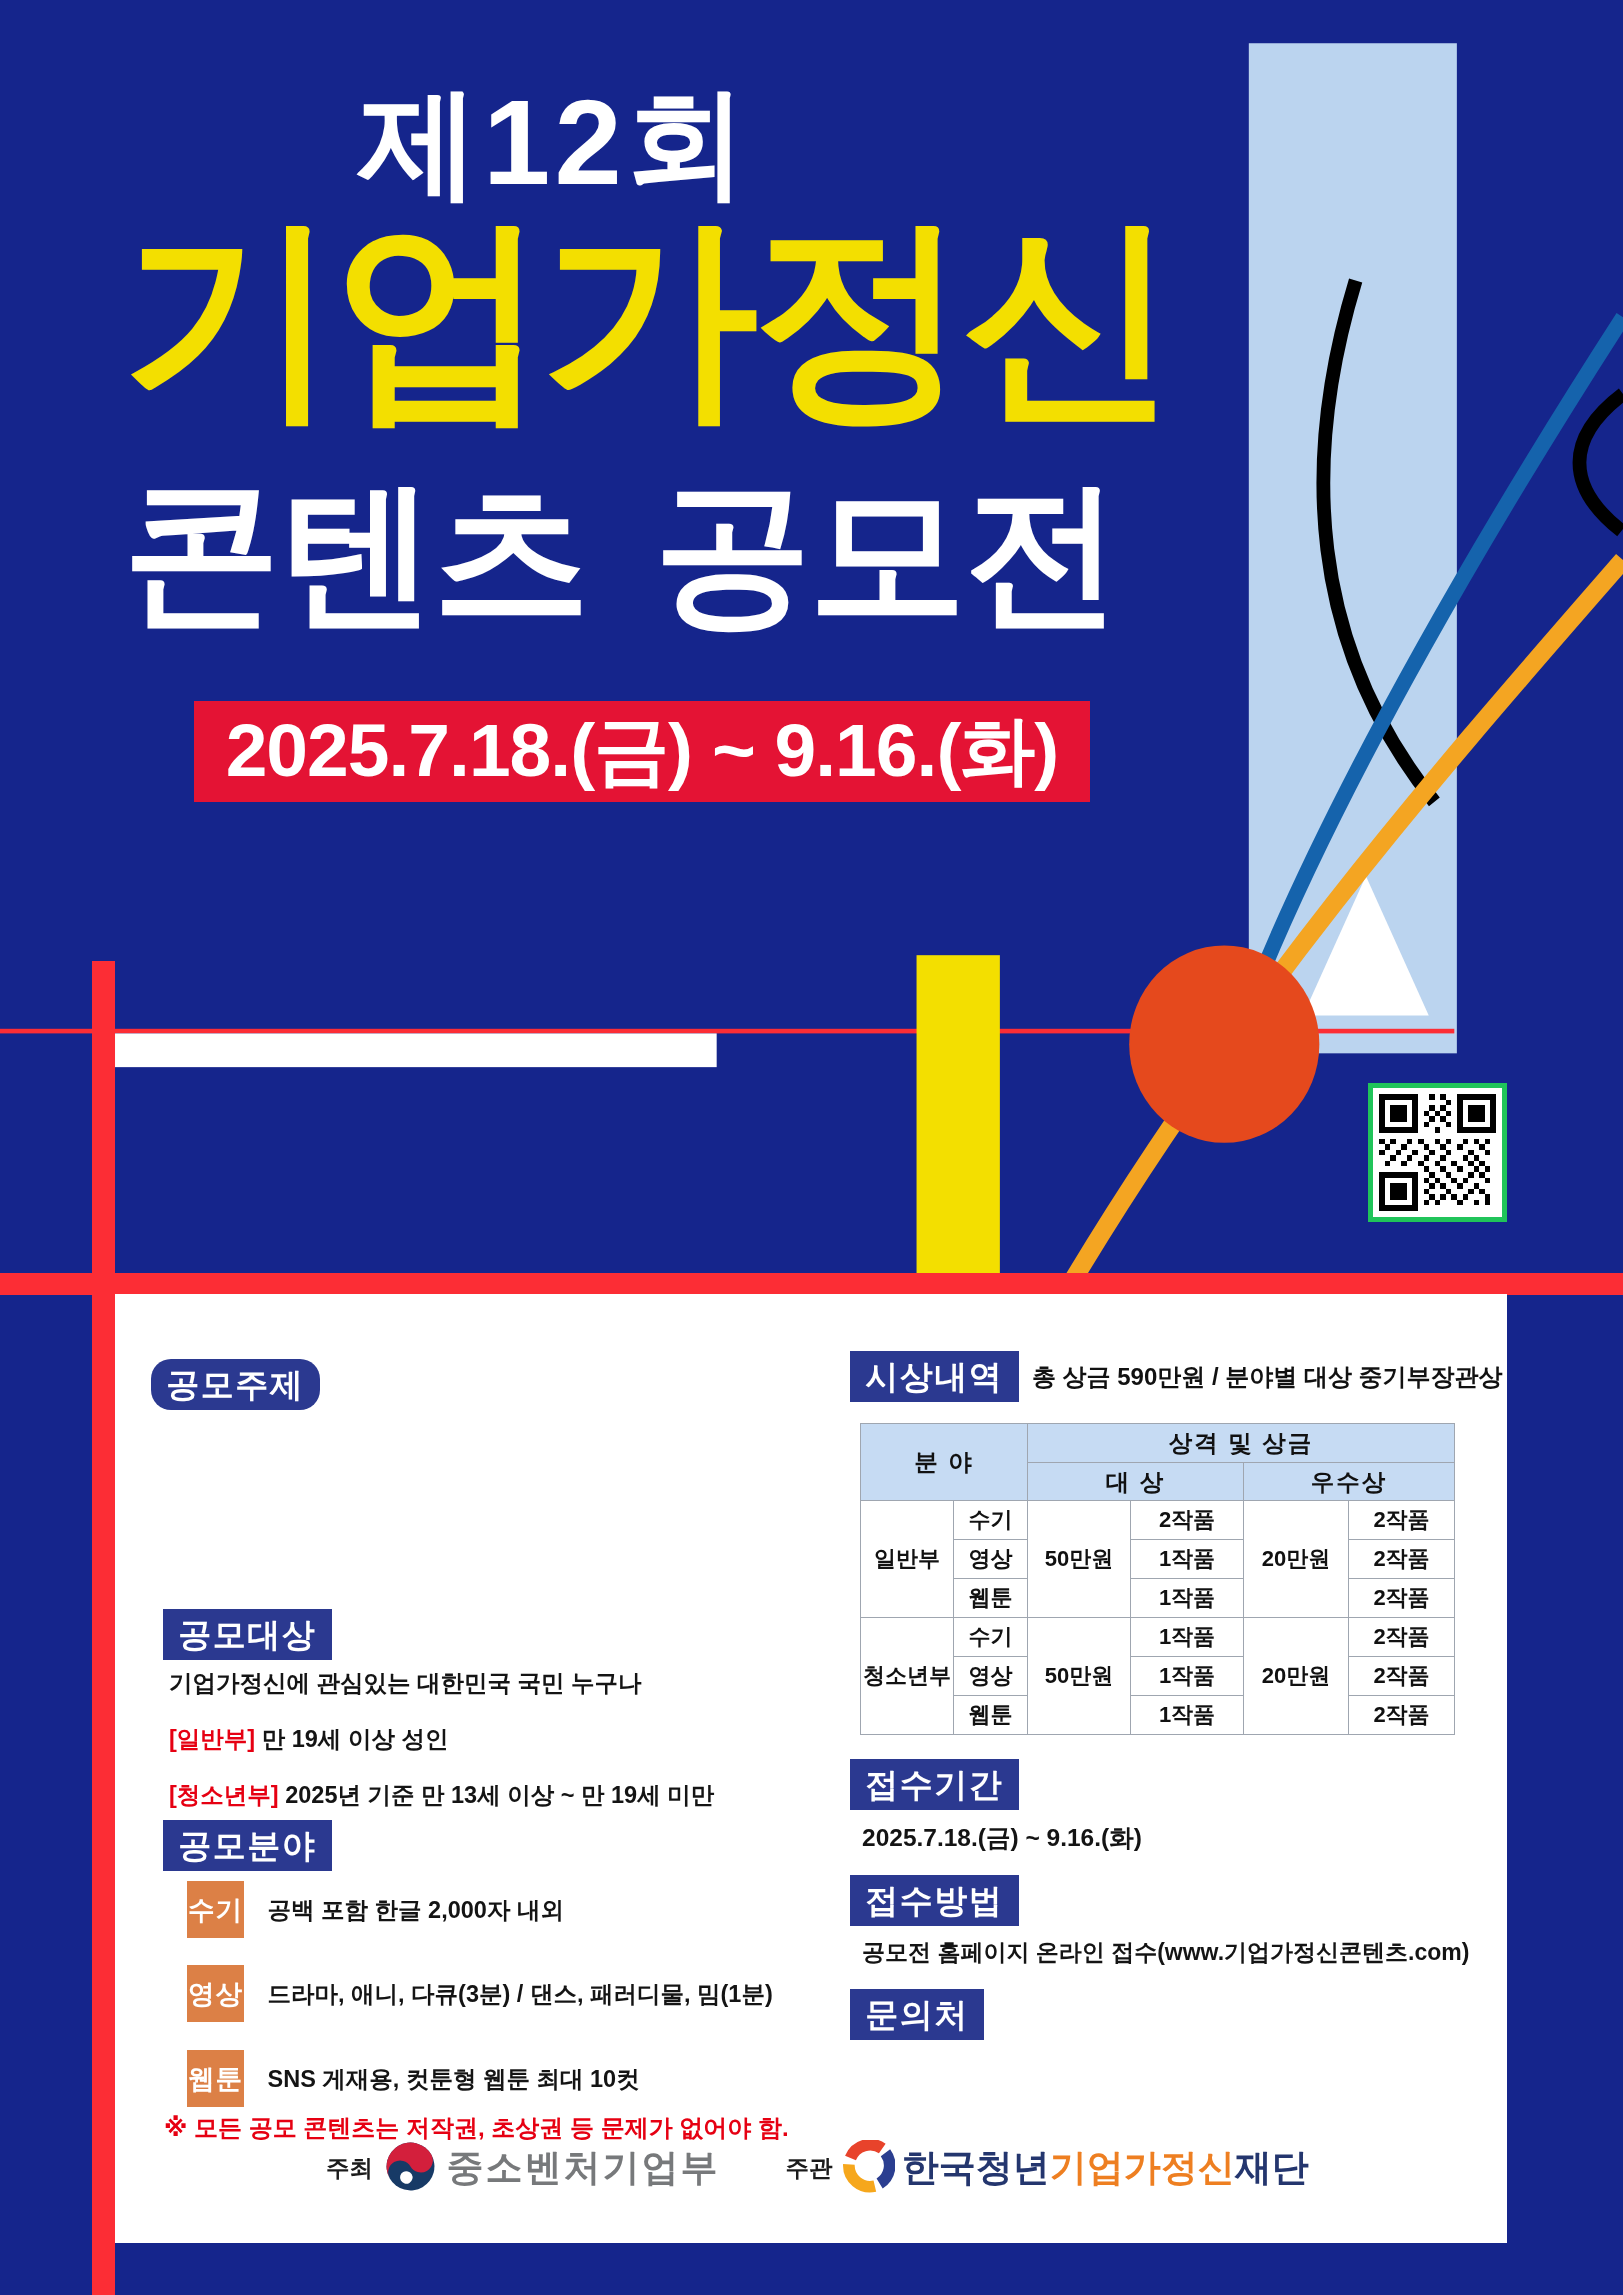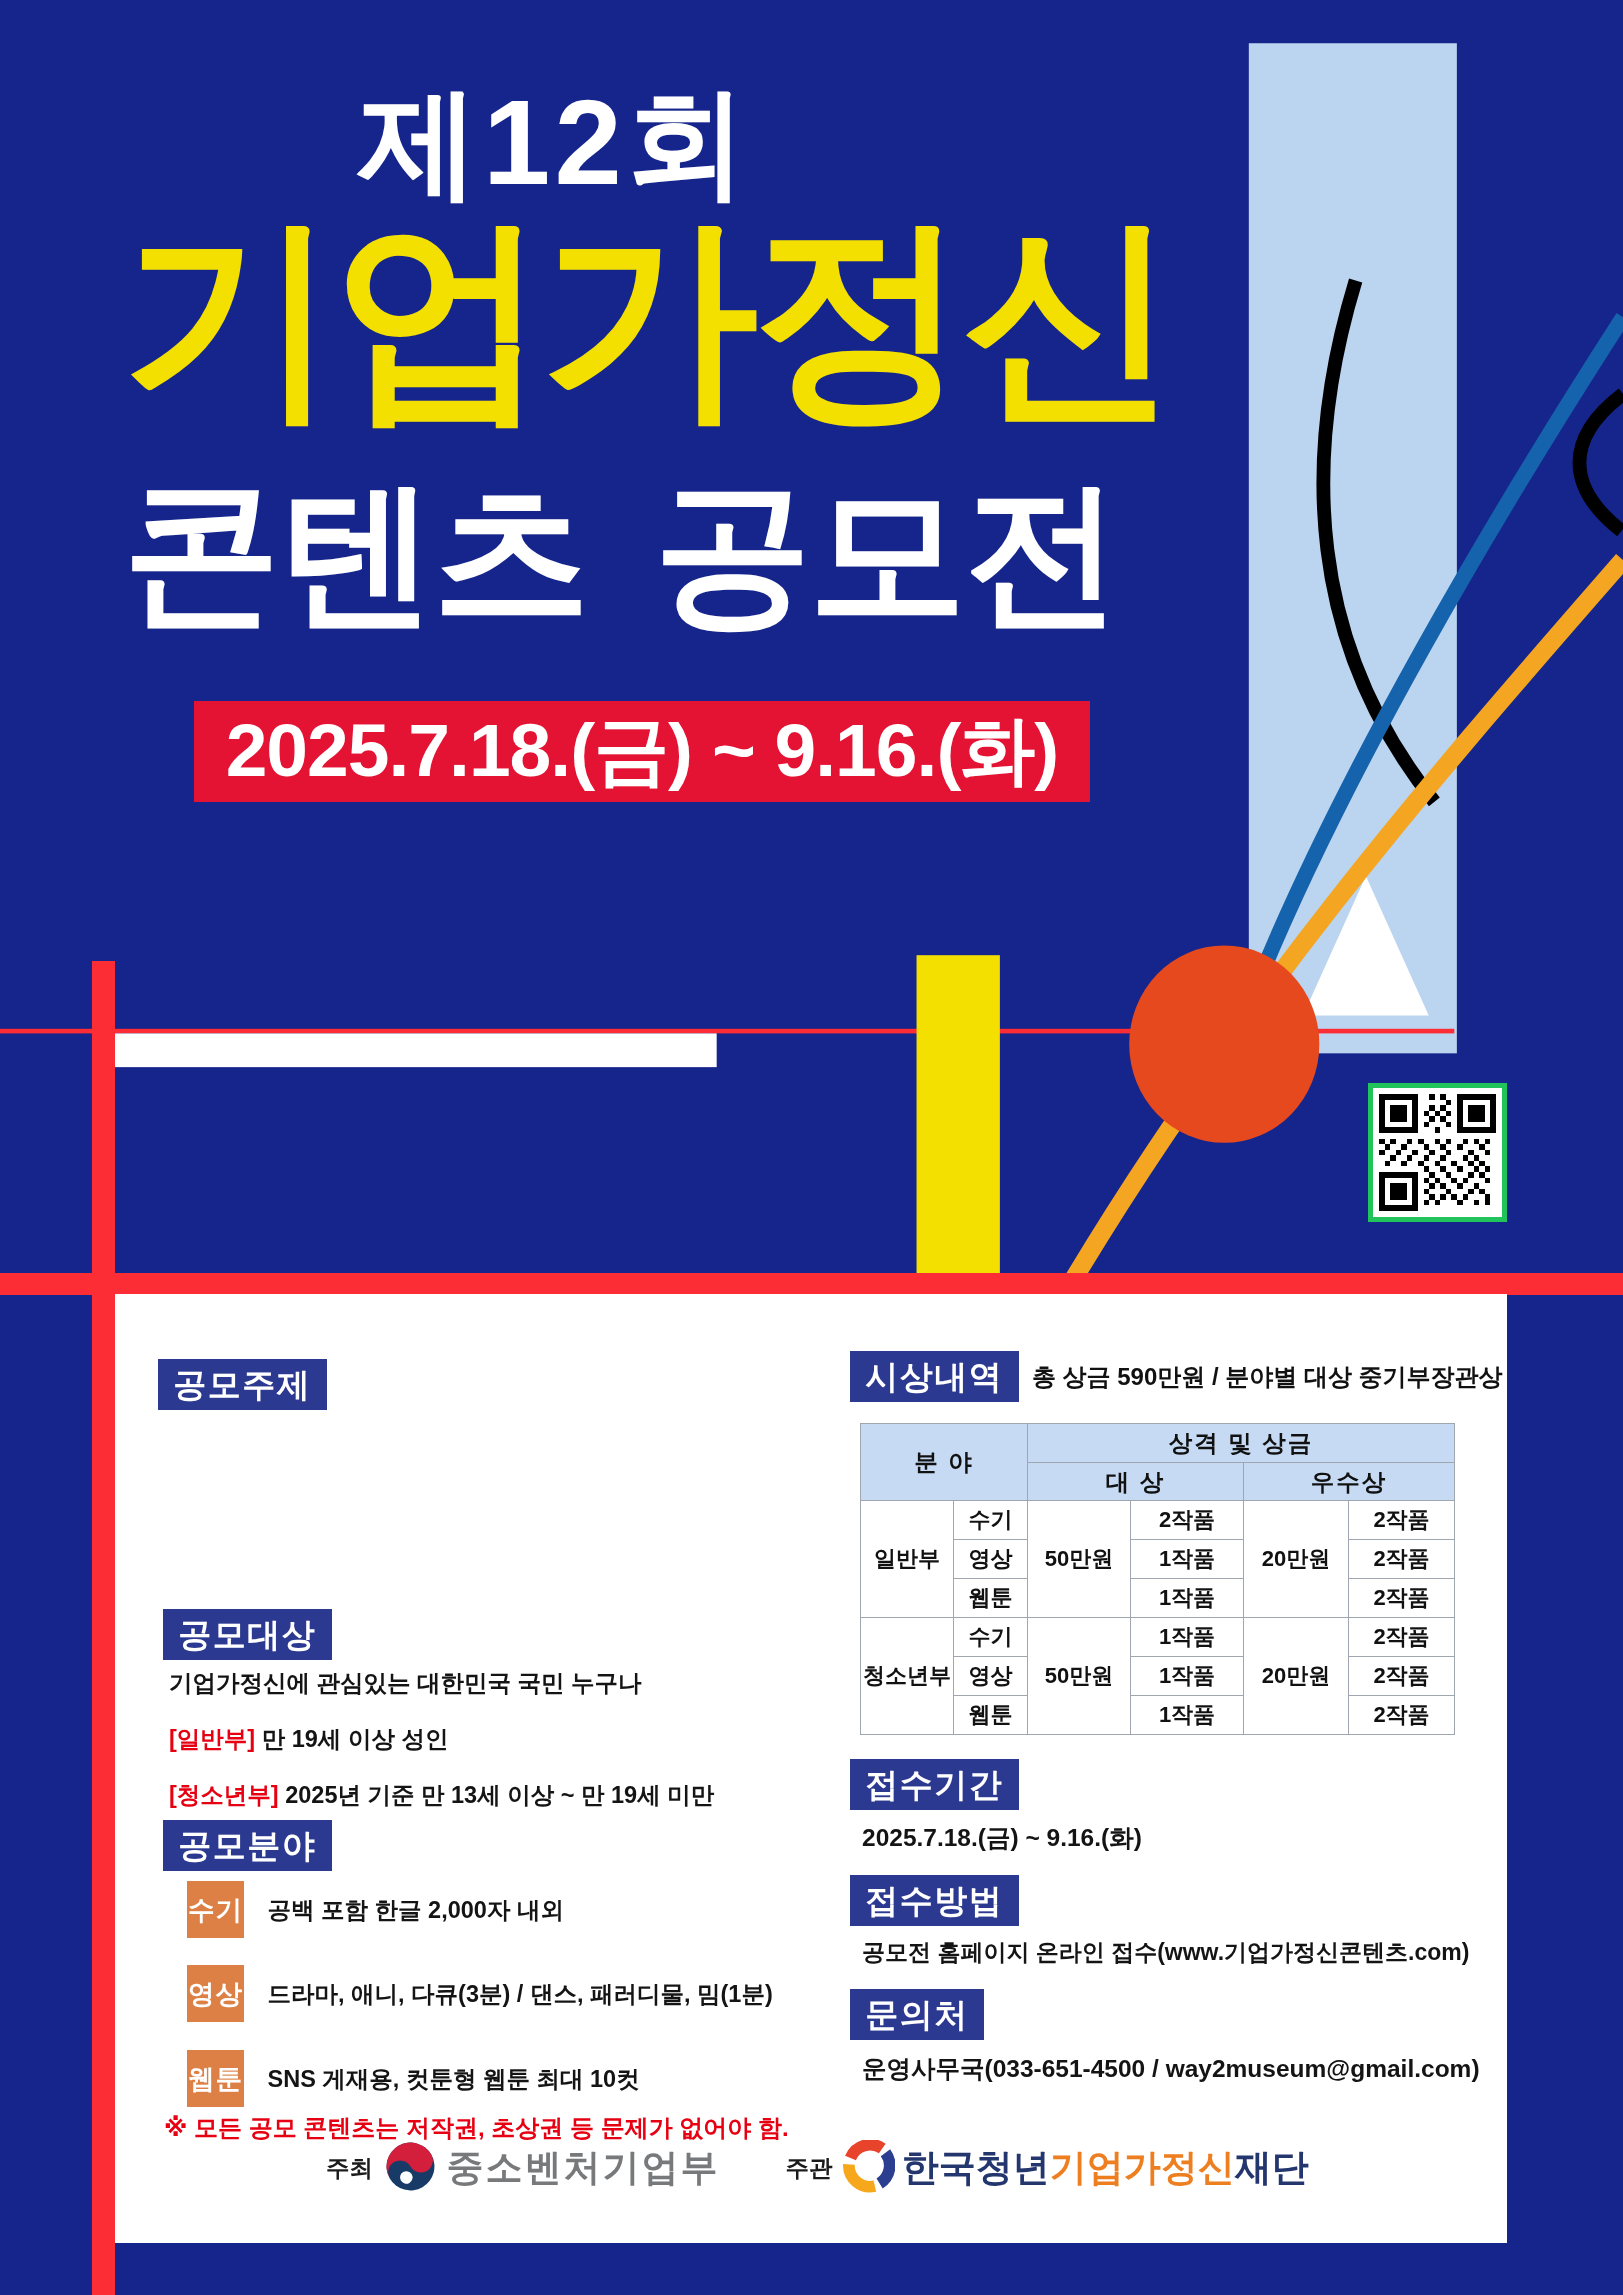--- a/index.html
+++ b/index.html
@@ -107,21 +107,21 @@
            M11 18h1v1h-1zM13 18h1v1h-1zM16 18h1v1h-1zM19 18h1v1h-1z
            M10 19h1v1h-1zM14 19h1v1h-1zM18 19h1v1h-1zM20 19h1v1h-1z
            M11 20h1v1h-1zM13 20h1v1h-1zM15 20h1v1h-1zM17 20h1v1h-1zM21 20h1v1h-1z
            M10 21h1v1h-1zM12 21h1v1h-1zM16 21h1v1h-1zM19 21h1v1h-1zM21 21h1v1h-1z"></path>
       </g>
     </svg>
   </div>
 
   <div class="abs panel">
 
-    <div class="badge" style="left:43px;top:65px;">공모주제</div>
+    <div class="badge" style="left:36px;top:65px;border-radius:20px;">공모주제</div>
 
     <div class="badge" style="left:48px;top:315px;text-align:center;">공모대상</div>
     <div class="abs elig-lines">
       <div class="body-line">기업가정신에 관심있는 대한민국 국민 누구나</div>
       <div class="body-line"><span class="red-tag">[일반부]</span><span> 만 19세 이상 성인</span></div>
       <div class="body-line"><span class="red-tag">[청소년부]</span><span> 2025년 기준 만 13세 이상 ~ 만 19세 미만</span></div>
     </div>
 
     <div class="badge" style="left:48px;top:526px;">공모분야</div>
     <div class="cat-row" style="top:587px;">
@@ -202,21 +202,20 @@
       </tbody>
     </table>
 
     <div class="badge" style="left:735px;top:465px;">접수기간</div>
     <div class="abs val-line period-val">2025.7.18.(금) ~ 9.16.(화)</div>
 
     <div class="badge" style="left:735px;top:581px;">접수방법</div>
     <div class="abs val-line method-val">공모전 홈페이지 온라인 접수(www.기업가정신콘텐츠.com)</div>
 
     <div class="badge" style="left:735px;top:695px;">문의처</div>
-    <div class="abs val-line contact-val">운영사무국(033-651-4500 / way2museum@gmail.com)</div>
 
     <div class="abs footer">
       <span class="org-label">주최</span>
       <span class="logo-box">
         <svg width="57" height="57" viewBox="0 0 100 100">
           <g transform="rotate(-30 50 50)">
             <circle cx="50" cy="50" r="42" fill="#173A66"></circle>
             <path d="M8,50 A42,42 0 0 1 92,50 A21,21 0 0 1 50,50 A21,21 0 0 0 8,50 Z" fill="#D31F3C"></path>
             <circle cx="34" cy="63" r="11" fill="#ffffff"></circle>
           </g>

